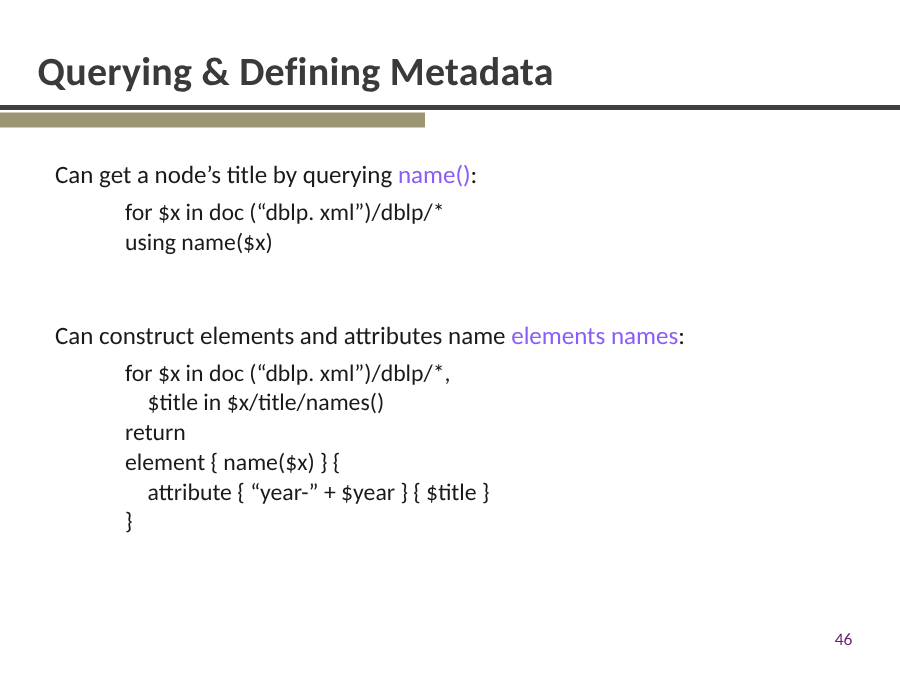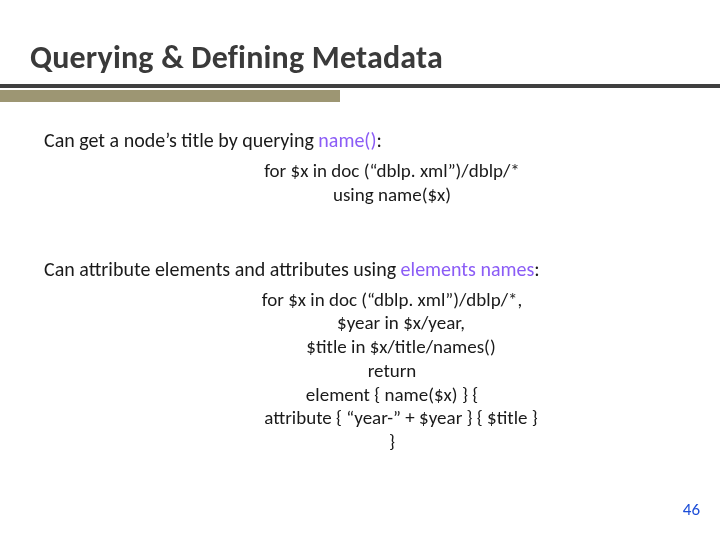--- a/index.html
+++ b/index.html
@@ -57,30 +57,29 @@
   }
   .lead .fn {
     color: #8b5cf6;
   }
   .code {
     font-size: 19px;
     margin-left: 56px;
     margin-top: 4px;
     margin-bottom: 22px;
     line-height: 1.25;
-    text-align: center;
   }
   .code .indent1 { padding-left: 18px; }
   .gap { height: 28px; }
   .pagenum {
     position: absolute;
-    right: 20px;
+    right: 38px;
     bottom: 20px;
-    font-size: 17px;
-    color: #1d4ed8;
+    font-size: 14px;
+    color: #701a75;
   }
 </style>
 </head>
 <body>
 
 <div class="slide">
 
   <div class="title">Querying &amp; Defining Metadata</div>
 
   <div class="rule-group">
@@ -94,25 +93,24 @@
       <span>Can get a node’s title by querying </span><span class="fn">name()</span><span>:</span>
     </div>
     <div class="code">
       <div>for $x in doc (“dblp. xml”)/dblp/*</div>
       <div>using name($x)</div>
     </div>
 
     <div class="gap"></div>
 
     <div class="lead">
-      <span>Can attribute elements and attributes using </span><span class="fn">elements names</span><span>:</span>
+      <span>Can construct elements and attributes name </span><span class="fn">elements names</span><span>:</span>
     </div>
     <div class="code">
       <div>for $x in doc (“dblp. xml”)/dblp/*,</div>
-      <div class="indent1">$year in $x/year,</div>
       <div class="indent1">$title in $x/title/names()</div>
       <div>return</div>
       <div>element { name($x) } {</div>
       <div class="indent1">attribute { “year-” + $year } { $title }</div>
       <div>}</div>
     </div>
 
   </div>
 
   <div class="pagenum">46</div>

